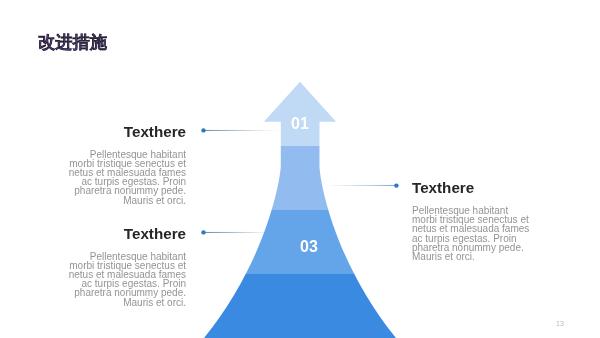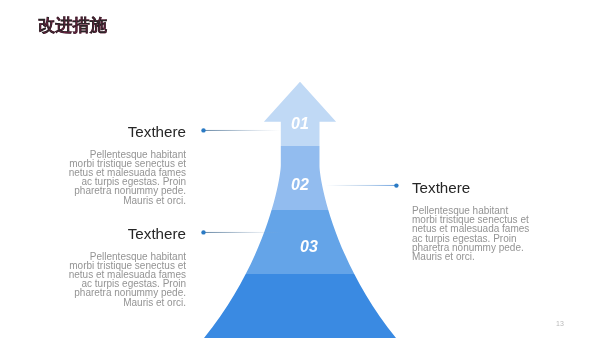--- a/index.html
+++ b/index.html
@@ -2,34 +2,34 @@
 <html><head>
 <meta charset="utf-8">
 <style>
   html,body{margin:0;padding:0;}
   body{width:600px;height:338px;background:#ffffff;overflow:hidden;
        font-family:"Liberation Sans",sans-serif;
        -webkit-font-smoothing:antialiased;}
 
   .slide{position:absolute;left:0;top:0;width:600px;height:338px;background:#fff;}
 
-  .title{position:absolute;left:38px;top:17px;font-size:17.3px;font-weight:700;
-         color:#be185d;line-height:17.3px;-webkit-text-stroke:0.25px #262626;
+  .title{position:absolute;left:38px;top:34px;font-size:17.3px;font-weight:700;
+         color:#8b5cf6;line-height:17.3px;-webkit-text-stroke:0.25px #262626;
          white-space:nowrap;}
 
   .arrow-svg{position:absolute;left:0;top:0;width:600px;height:338px;display:block;}
 
   .num{position:absolute;width:80px;text-align:center;color:#ffffff;
-       font-weight:700;font-size:16px;line-height:16px;font-style:italic;}
+       font-weight:700;font-size:16px;line-height:16px;}
   .num-01{left:260px;top:116px;}
   .num-02{left:260px;top:177px;}
   .num-03{left:269px;top:239px;}
 
   .blk{position:absolute;width:118px;}
-  .blk .hd{font-size:15.2px;font-weight:400;color:#262626;line-height:15.5px;}
+  .blk .hd{font-size:15.2px;font-weight:700;color:#262626;line-height:15.5px;}
   .blk .bd{font-size:10px;line-height:9.2px;color:#949494;margin-top:10.5px;}
   .blk.r{text-align:right;}
   .blk.l{text-align:left;}
   .blk-1{left:68px;top:123.5px;}
   .blk-2{left:412px;top:180px;}
   .blk-3{left:68px;top:225.5px;}
 
   .pagenum{position:absolute;left:556px;top:319.6px;font-size:7px;color:#b9b9b9;
            line-height:7px;}
 </style>
@@ -74,21 +74,20 @@
       <rect x="326" y="184.95" width="71" height="1.05" fill="url(#lineR)"></rect>
       <circle cx="396.4" cy="185.6" r="2.2" fill="#2a7ac4"></circle>
     </g>
     <g>
       <rect x="203" y="231.95" width="78" height="1.05" fill="url(#lineL)"></rect>
       <circle cx="203.5" cy="232.4" r="2.2" fill="#2a7ac4"></circle>
     </g>
   </svg>
 
   <div class="num num-01">01</div>
-  <div class="num num-02">02</div>
   <div class="num num-03">03</div>
 
   <div class="blk r blk-1">
     <div class="hd">Texthere</div>
     <div class="bd">Pellentesque habitant morbi tristique senectus et netus et malesuada fames ac turpis egestas. Proin pharetra nonummy pede. Mauris et orci.</div>
   </div>
 
   <div class="blk l blk-2">
     <div class="hd">Texthere</div>
     <div class="bd">Pellentesque habitant morbi tristique senectus et netus et malesuada fames ac turpis egestas. Proin pharetra nonummy pede. Mauris et orci.</div>

